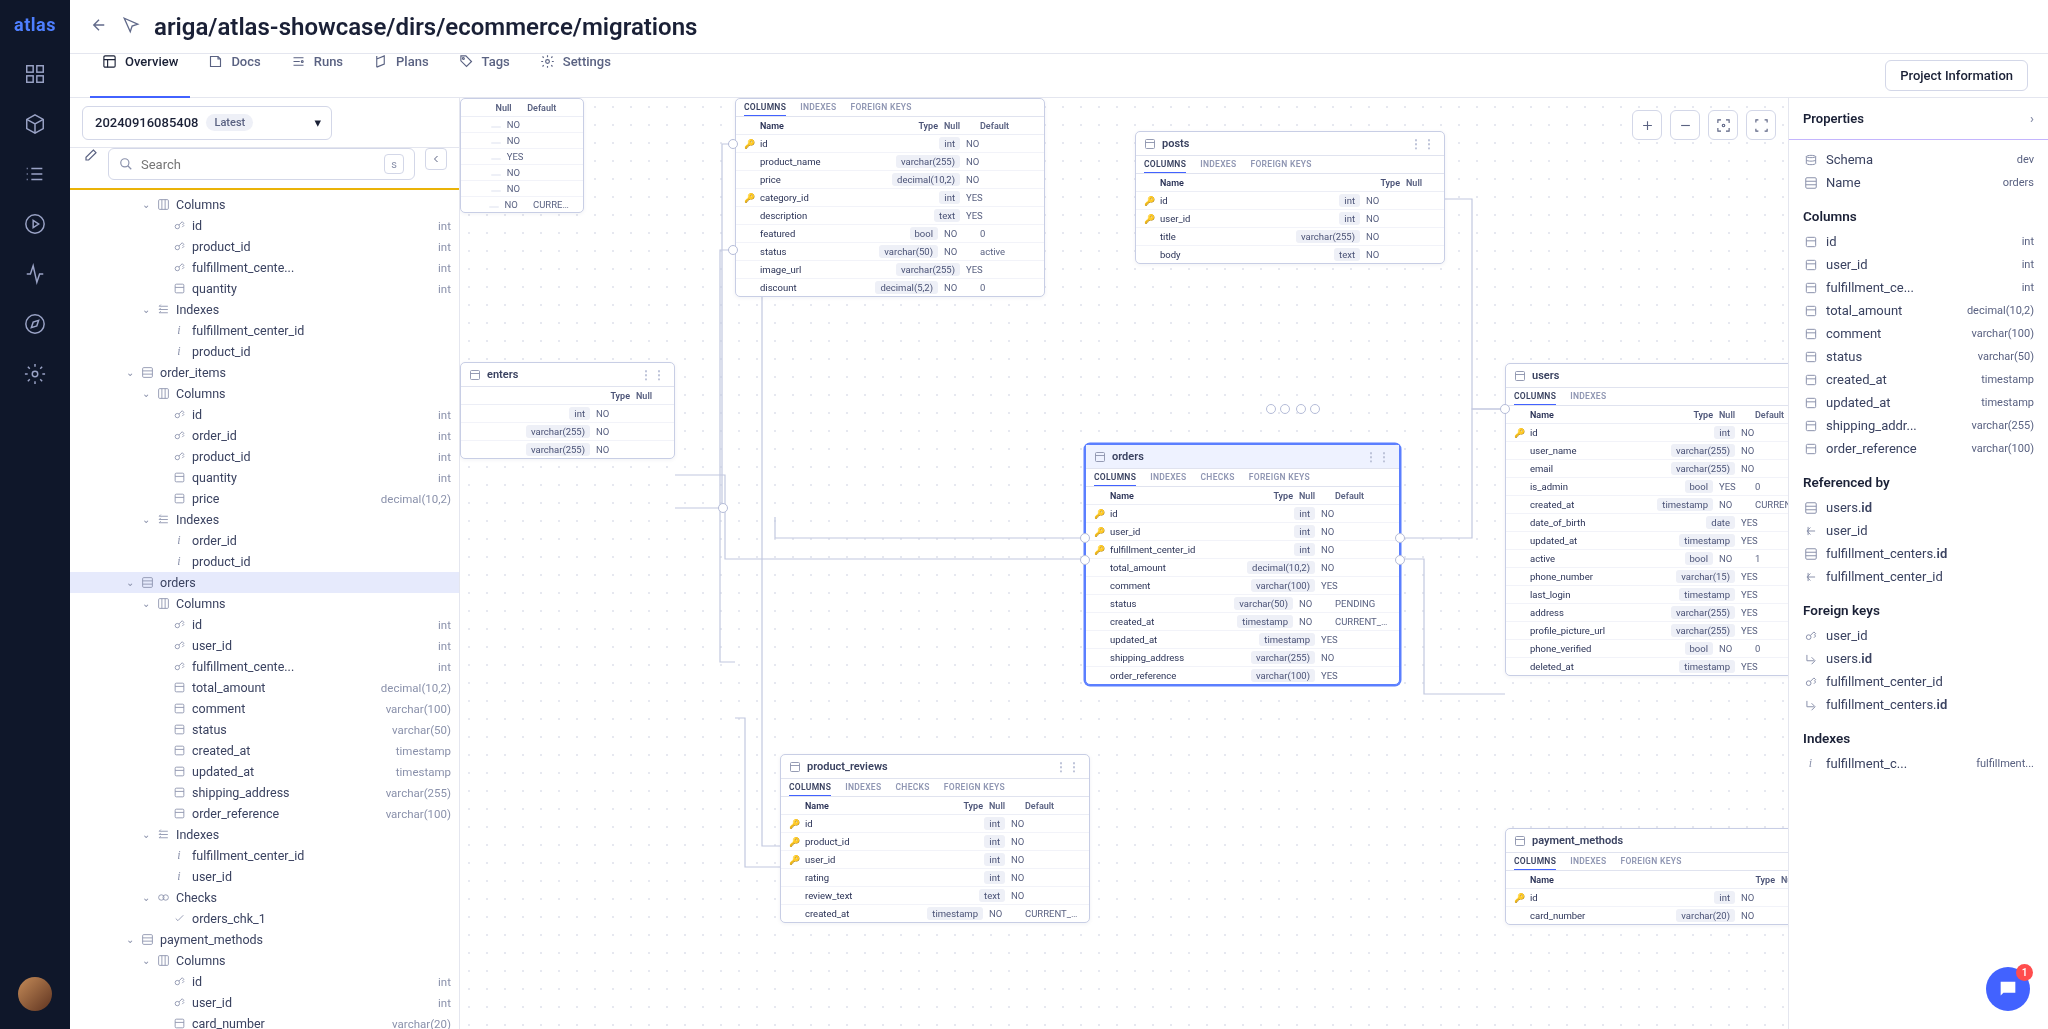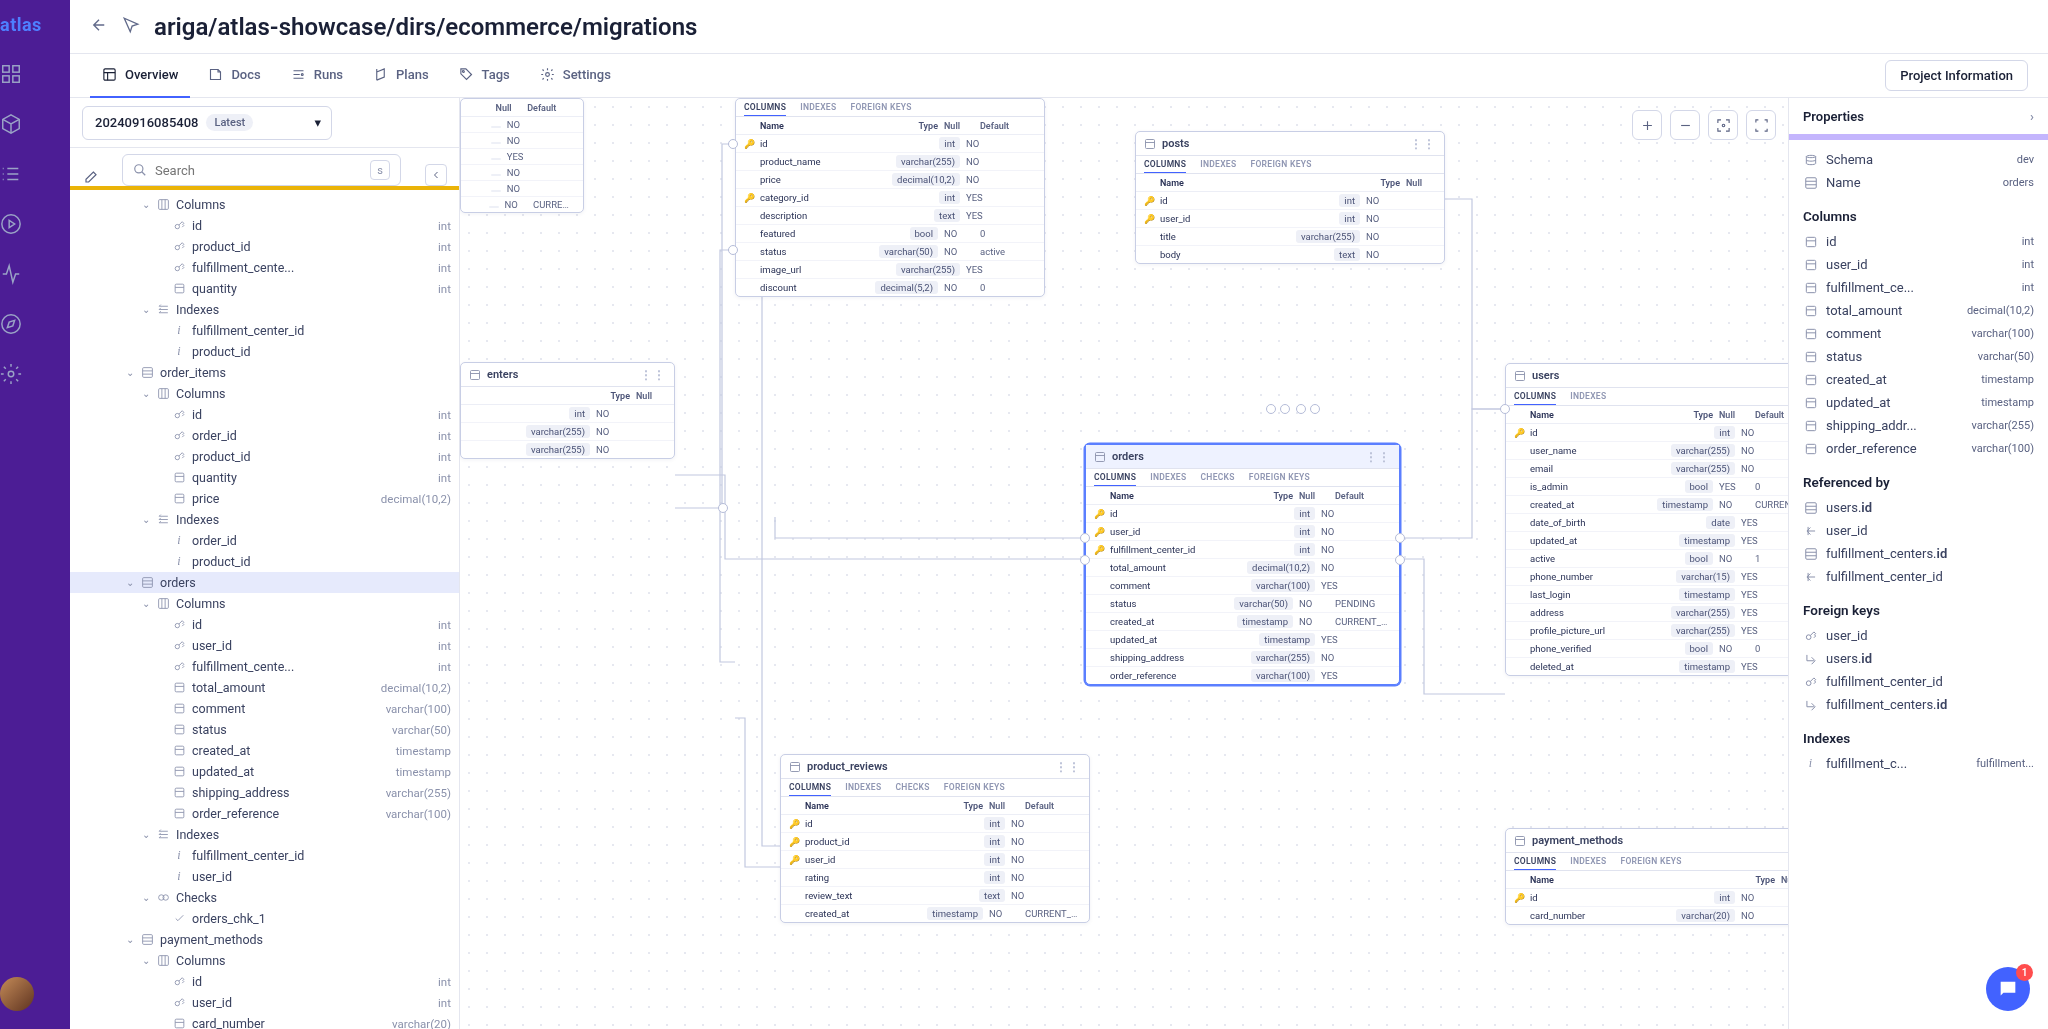--- a/index.html
+++ b/index.html
@@ -1,39 +1,39 @@
 <!DOCTYPE html>
 <html><head>
 <meta charset="utf-8">
 <style>
 *{box-sizing:border-box;margin:0;padding:0;font-family:-apple-system,BlinkMacSystemFont,'Segoe UI',Roboto,Arial,sans-serif}
 body{background:#fff;width:2048px;height:1029px;overflow:hidden;font-size:13px;color:#1a2036}
 .app{display:flex;height:100%}
-.railbar{width:70px;background:#4c1d95;display:flex;flex-direction:column;padding-top:14px;gap:28px}
+.railbar{width:70px;background:#0f172a;display:flex;flex-direction:column;align-items:center;padding-top:14px;gap:28px}
 .railbar .logo{color:#4e7fff;font-size:18px;font-weight:700;letter-spacing:.5px}
 .rail-ic{width:22px;height:22px;color:#9aa3c6;display:flex;align-items:center;justify-content:center}
 .rail-ic svg{width:22px;height:22px;stroke:currentColor;fill:none;stroke-width:1.6}
 .avatar-wrap{margin-top:auto;margin-bottom:18px}
 .avatar{width:34px;height:34px;border-radius:50%;background:linear-gradient(135deg,#c48b58,#5e3320)}
 .main{flex:1;display:flex;flex-direction:column}
 .hdr{height:54px;border-bottom:1px solid #e4e6ef;display:flex;align-items:center;padding:0 20px;gap:14px}
 .hdr svg{width:18px;height:18px;stroke:#616a8a;fill:none;stroke-width:1.8}
 .bc{font-size:24px;font-weight:600;color:#1a2036}
 .tabs{height:44px;border-bottom:1px solid #e4e6ef;display:flex;align-items:center;padding:0 20px;gap:6px}
-.tab{display:flex;align-items:center;gap:8px;padding:0 12px;height:44px;color:#5a6282;font-size:13px;border-bottom:2px solid transparent;font-weight:500}
+.tab{display:flex;align-items:flex-start;gap:8px;padding:0 12px;height:44px;color:#5a6282;font-size:13px;border-bottom:2px solid transparent;font-weight:500}
 .tab.active{color:#1a2036;border-bottom-color:#4262ff}
 .tab svg{width:15px;height:15px;stroke:currentColor;fill:none;stroke-width:1.8}
 .proj-btn{margin-left:auto;border:1px solid #d3d7e8;background:#fff;padding:7px 14px;border-radius:6px;font-size:13px;color:#1a2036;font-weight:500}
 .workrow{flex:1;display:flex;min-height:0}
 .sidepanel{width:390px;border-right:1px solid #e4e6ef;display:flex;flex-direction:column}
 .verbar{height:50px;display:flex;align-items:center;padding:0 12px;border-bottom:1px solid #e4e6ef}
 .verdd{border:1px solid #d3d7e8;border-radius:6px;height:34px;display:flex;align-items:center;gap:8px;padding:0 12px;min-width:250px;position:relative}
 .verdd .chev{position:absolute;right:10px}
 .badge{background:#eef0f7;padding:2px 8px;border-radius:10px;font-size:11px;color:#5a6282;font-weight:500}
-.toolrow{height:42px;display:flex;align-items:flex-end;padding:0 12px;border-bottom:4px solid #eab308;gap:24px;position:relative}
+.toolrow{height:42px;display:flex;align-items:flex-start;padding:0 12px;border-bottom:2px solid #eab308;gap:10px;position:relative}
 .editic{width:16px;height:16px;stroke:#5a6282}
 .srch{flex:1;border:1px solid #d3d7e8;border-radius:6px;height:32px;display:flex;align-items:center;padding:0 10px;gap:8px}
 .srch input{border:none;outline:none;flex:1;font-size:13px}
 .kbd{border:1px solid #d3d7e8;border-radius:4px;width:20px;height:20px;font-size:11px;display:flex;align-items:center;justify-content:center;color:#8a91ab}
 .collapse-btn{width:22px;height:22px;border:1px solid #d3d7e8;border-radius:4px;display:flex;align-items:center;justify-content:center;background:#fff}
 .tree{flex:1;overflow:auto;padding:4px 0;font-size:12.5px;color:#3a4260}
 .tn{display:flex;align-items:center;height:21px;padding-right:8px;white-space:nowrap}
 .tn.sel{background:#e6eafc}
 .tn .ind{flex-shrink:0}
 .tn .ico{width:14px;height:14px;margin-right:6px;flex-shrink:0;display:flex;align-items:center;justify-content:center}
@@ -61,21 +61,21 @@
 .et-row{border-bottom:1px solid #f2f3f9}
 .et-row:last-child{border-bottom:none}
 .c-key{width:10px;color:#8a91ab;font-size:9px}
 .c-name{flex:1;color:#2a3256}
 .c-type{color:#4a5276}
 .pill{background:#eef0f7;padding:1px 5px;border-radius:3px;display:inline-block}
 .c-null{width:30px;text-align:left;color:#5a6282}
 .c-def{width:56px;text-align:left;color:#5a6282;overflow:hidden;text-overflow:ellipsis;white-space:nowrap}
 .c-def.nar{width:34px}
 .props{width:260px;border-left:1px solid #e4e6ef;display:flex;flex-direction:column;font-size:13px}
-.props-hdr{height:42px;display:flex;align-items:center;padding:0 14px;border-bottom:6px solid #c4b5fd;font-weight:600}
+.props-hdr{height:42px;display:flex;align-items:center;padding:0 14px;border-bottom:1px solid #c4b5fd;font-weight:600}
 .props-hdr .chev{margin-left:auto;color:#8a91ab}
 .props-body{flex:1;overflow:auto;padding:8px 0}
 .prow{display:flex;align-items:center;padding:4px 14px;gap:8px}
 .prow .pic{width:15px;height:15px;display:flex;align-items:center;justify-content:center}
 .prow .pic svg{width:14px;height:14px;stroke:#8a91ab;fill:none;stroke-width:1.7}
 .prow .plab{color:#3a4260}
 .prow .pval{margin-left:auto;color:#5a6282;font-size:11px}
 .psect{padding:14px 14px 6px;font-weight:600;color:#1a2036;font-size:13.5px}
 .chat-fab{position:absolute;bottom:18px;right:18px;width:44px;height:44px;border-radius:50%;background:#4262ff;display:flex;align-items:center;justify-content:center;z-index:50}
 .chat-fab svg{width:22px;height:22px;fill:#fff}

